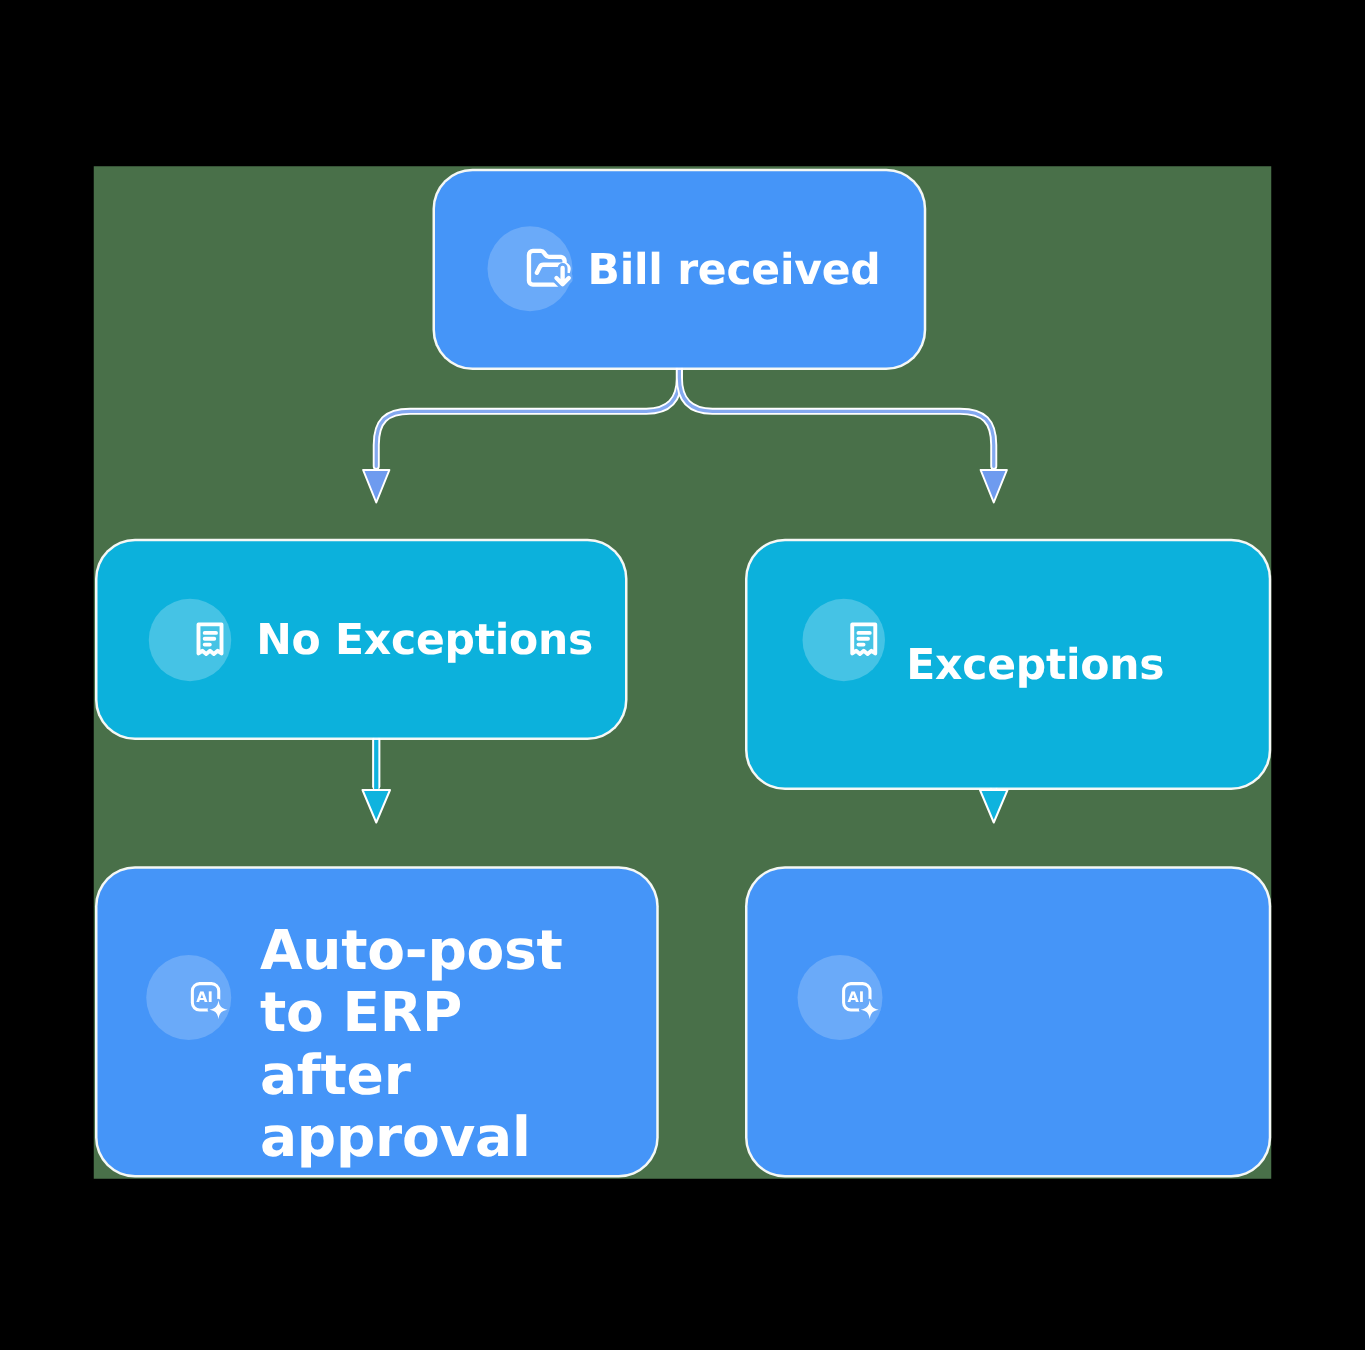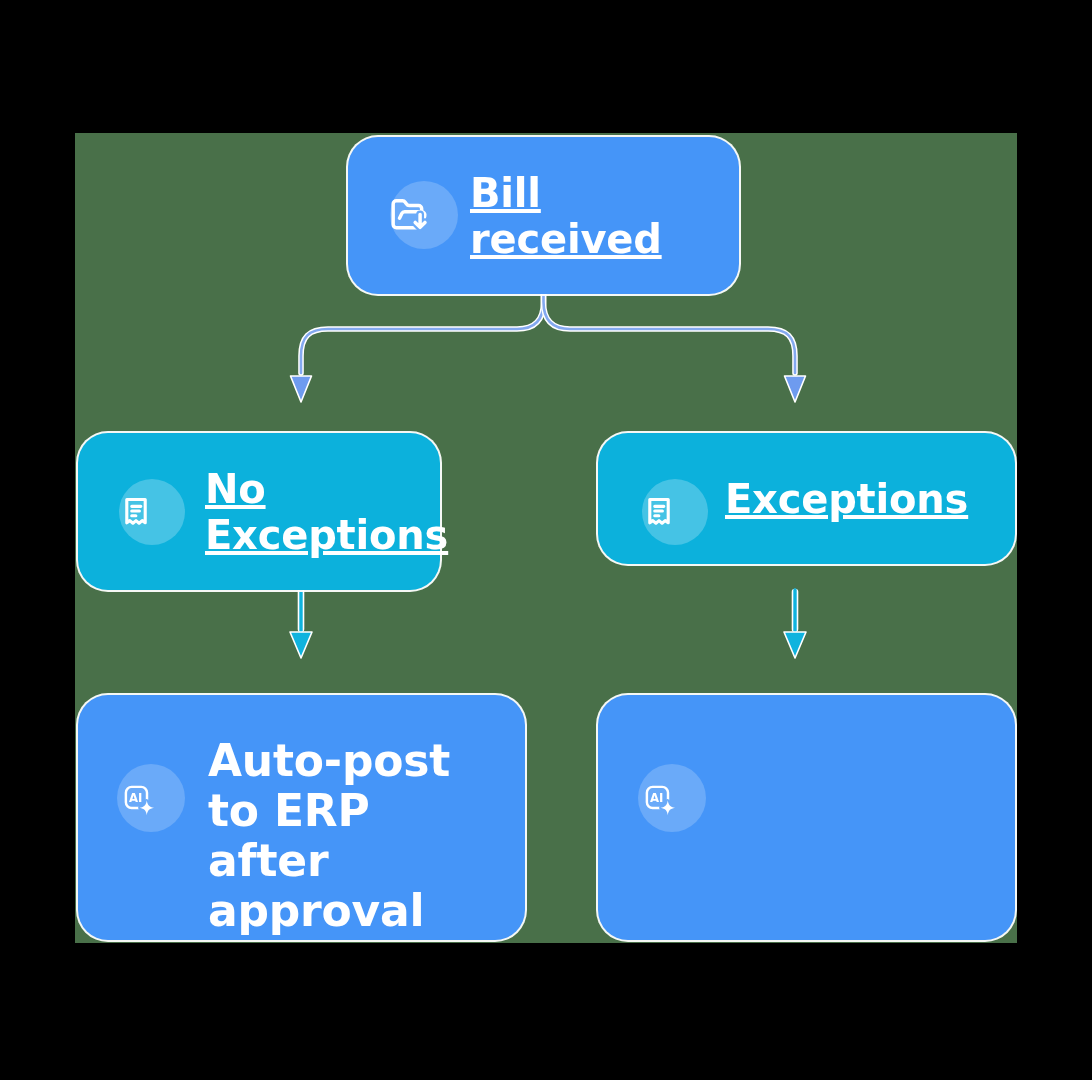--- a/index.html
+++ b/index.html
@@ -19,28 +19,28 @@
     pointer-events:none;
   }
   .node {
     position:absolute; border-radius:30px;
     box-shadow: 0 0 0 2px rgba(255,255,255,.95);
   }
   .node-blue { background: var(--primary_blue, #4595f8); }
   .node-cyan { background: var(--cyan, #0cb1dc); }
   .icon-circle {
     position:absolute; border-radius:50%;
-    display:flex; align-items:center; justify-content:flex-start;
+    display:flex; align-items:center; justify-content:flex-end;
   }
   .icon-circle.on-blue { background: var(--primary_blue_light, #6aaaf9); }
   .icon-circle.on-cyan { background: var(--cyan_light, #45c3e5); }
   .label {
     position:absolute; color:#fff; font-weight:700; letter-spacing:-0.2px;
   }
-  .label.single { top:0; height:100%; display:flex; align-items:center; font-size:40px;text-decoration:underline; }
+  .label.single { top:0; height:100%; display:flex; align-items:center; font-size:34px; }
   .label.multi  { font-size:44px; line-height:50px; white-space:pre-line; top:41px; right:24px; }
 
   
   .casing      { fill:none; stroke:#fff; stroke-width:5.6; stroke-linecap:round; }
   .wire        { fill:none; stroke:var(--connector_blue,#84a9f0); stroke-width:2.6; stroke-linecap:round; }
   .head        { fill:var(--connector_arrow,#6e9bef); stroke:#fff; stroke-width:1.6; stroke-linejoin:round; }
   .casing-cyan { fill:none; stroke:#fff; stroke-width:6.6; stroke-linecap:round; }
   .wire-cyan   { fill:none; stroke:var(--cyan_arrow,#0fb3de); stroke-width:3.4; stroke-linecap:round; }
   .head-cyan   { fill:var(--cyan_arrow,#0fb3de); stroke:#fff; stroke-width:1.6; stroke-linejoin:round; }
 
@@ -84,31 +84,31 @@
   <div class="icon-circle on-blue" style="left:42px; top:44px; width:68px; height:68px;">
     <svg width="38" height="38" viewBox="0 0 24 24">
       <path class="iglyph" d="m6 14 1.45-2.9A2 2 0 0 1 9.24 10H20a2 2 0 0 1 1.94 2.5l-1.54 6a2 2 0 0 1-1.95 1.5H4a2 2 0 0 1-2-2V5c0-1.1.9-2 2-2h3.93a2 2 0 0 1 1.66.9l.82 1.2a2 2 0 0 0 1.66.9H18a2 2 0 0 1 2 2v2"></path>
       <path class="ihalo on-blue" d="M19 11.6 V19.6 M15.9 16.7 l3.1 3.1 3.1 -3.1"></path>
       <path class="iglyph" d="M19 11.6 V19.6 M15.9 16.7 l3.1 3.1 3.1 -3.1"></path>
     </svg>
   </div>
   <div class="label single" style="left:122px;">Bill received</div>
 </div>
 
-<div class="node node-cyan" style="left:78px; top:433px; width:362px; height:157px;">
+<div class="node node-cyan" style="left:78px; top:433px; width:422px; height:157px;">
   <div class="icon-circle on-cyan" style="left:41px; top:46px; width:66px; height:66px;">
     <svg width="34" height="34" viewBox="0 0 24 24">
       <path class="iglyph" d="M5.5 3.2 H18.5 V19.6 L16.33 18.1 14.17 19.9 12 18.1 9.83 19.9 7.67 18.1 5.5 19.6 Z"></path>
       <path class="iglyph" d="M9 8 H15.4 M9 11.3 H14.4 M9 14.6 H11.9"></path>
     </svg>
   </div>
   <div class="label single" style="left:127px;">No Exceptions</div>
 </div>
 
-<div class="node node-cyan" style="left:598px; top:433px; width:417px; height:131px;">
+<div class="node node-cyan" style="left:598px; top:433px; width:417px; height:197px;">
   <div class="icon-circle on-cyan" style="left:44px; top:46px; width:66px; height:66px;">
     <svg width="34" height="34" viewBox="0 0 24 24">
       <path class="iglyph" d="M5.5 3.2 H18.5 V19.6 L16.33 18.1 14.17 19.9 12 18.1 9.83 19.9 7.67 18.1 5.5 19.6 Z"></path>
       <path class="iglyph" d="M9 8 H15.4 M9 11.3 H14.4 M9 14.6 H11.9"></path>
     </svg>
   </div>
   <div class="label single" style="left:127px;">Exceptions</div>
 </div>
 
 <div class="node node-blue" style="left:78px; top:695px; width:447px; height:245px;">

